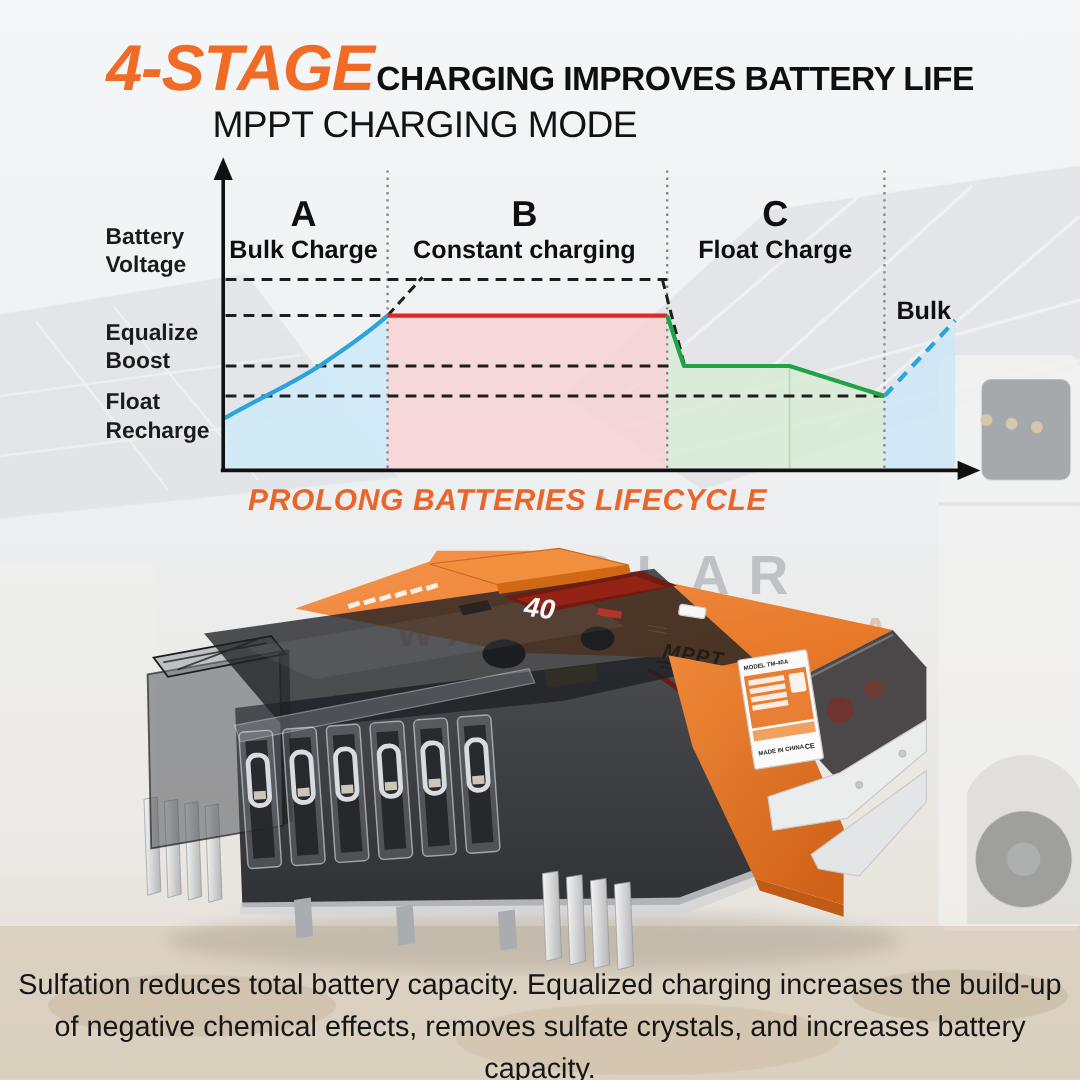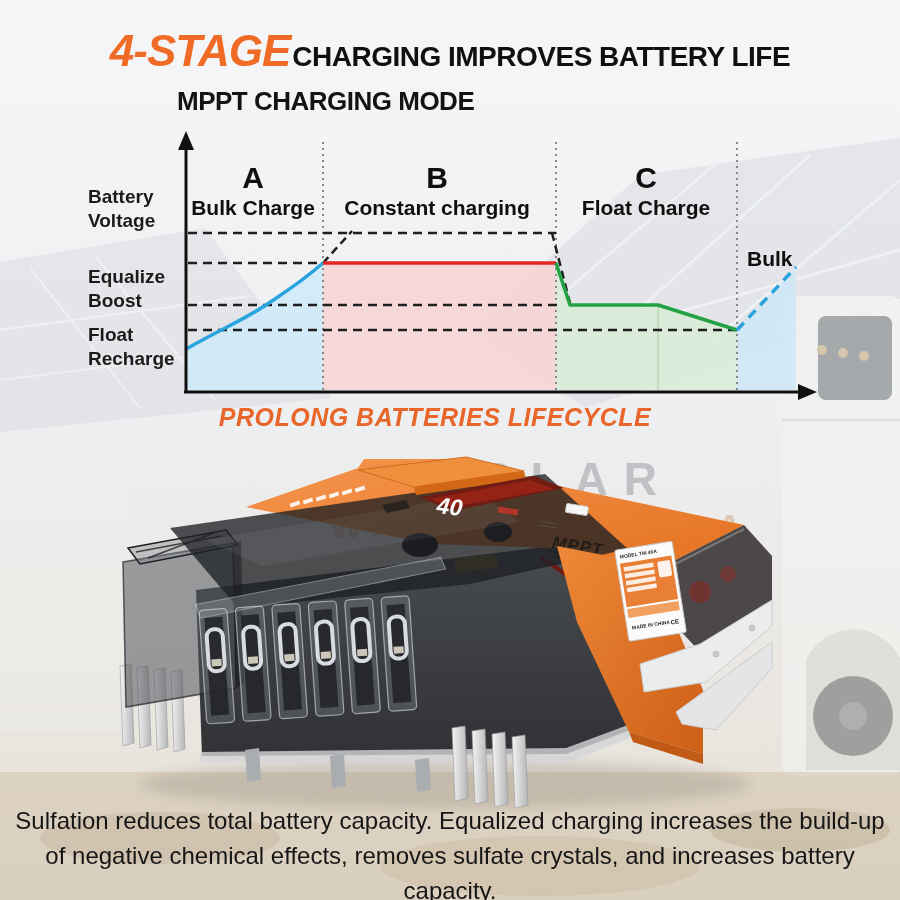--- a/index.html
+++ b/index.html
@@ -1,24 +1,24 @@
 <!DOCTYPE html>
 <html><head>
 <meta charset="utf-8">
 <style>
   html,body{margin:0;padding:0;background:#dfe1e4;}
   .canvas{position:relative;width:900px;height:900px;overflow:hidden;
     background:linear-gradient(180deg,#f5f6f8 0%,#edeff1 45%,#eae7e2 75%,#e6e0d6 100%);
     font-family:"Liberation Sans",sans-serif;}
   svg{position:absolute;left:0;top:0;}
   .title{position:absolute;top:26px;left:0;width:900px;text-align:center;white-space:nowrap;}
-  .title .hl{font-style:italic;font-weight:800;font-size:44px;letter-spacing:-1px;margin-right:2px;}
+  .title .hl{font-style:italic;font-weight:800;font-size:54px;letter-spacing:-1px;margin-right:2px;}
   .title .rest{font-weight:800;font-size:28px;letter-spacing:-0.5px;color:#101010;}
-  .chart-title{position:absolute;left:177px;top:86px;font-weight:700;font-size:26px;color:#131313;letter-spacing:-0.5px;}
-  .caption{position:absolute;left:150px;top:403px;width:570px;text-align:center;
+  .chart-title{position:absolute;left:177px;top:86px;font-weight:400;font-size:31px;color:#131313;letter-spacing:-0.5px;}
+  .caption{position:absolute;left:138px;top:403px;width:570px;text-align:center;
     font-style:italic;font-weight:800;font-size:25px;color:#e8662a;letter-spacing:0.5px;}
   .footer{position:absolute;left:0;top:803px;width:900px;text-align:center;
     font-size:24px;line-height:35px;color:#161616;}
   
   .yl{font:700 19px "Liberation Sans",sans-serif;fill:#1b1b1b;}
   .stageL{font:800 30px "Liberation Sans",sans-serif;fill:#0f0f0f;text-anchor:middle;}
   .stageN{font:700 21px "Liberation Sans",sans-serif;fill:#0f0f0f;text-anchor:middle;}
   .bulkL{font:700 21px "Liberation Sans",sans-serif;fill:#0f0f0f;}
   .wm1{font:700 46px "Liberation Sans",sans-serif;fill:rgba(128,134,140,0.42);letter-spacing:16px;}
   .wm2{font:700 34px "Liberation Sans",sans-serif;fill:rgba(205,142,92,0.40);letter-spacing:12px;}

